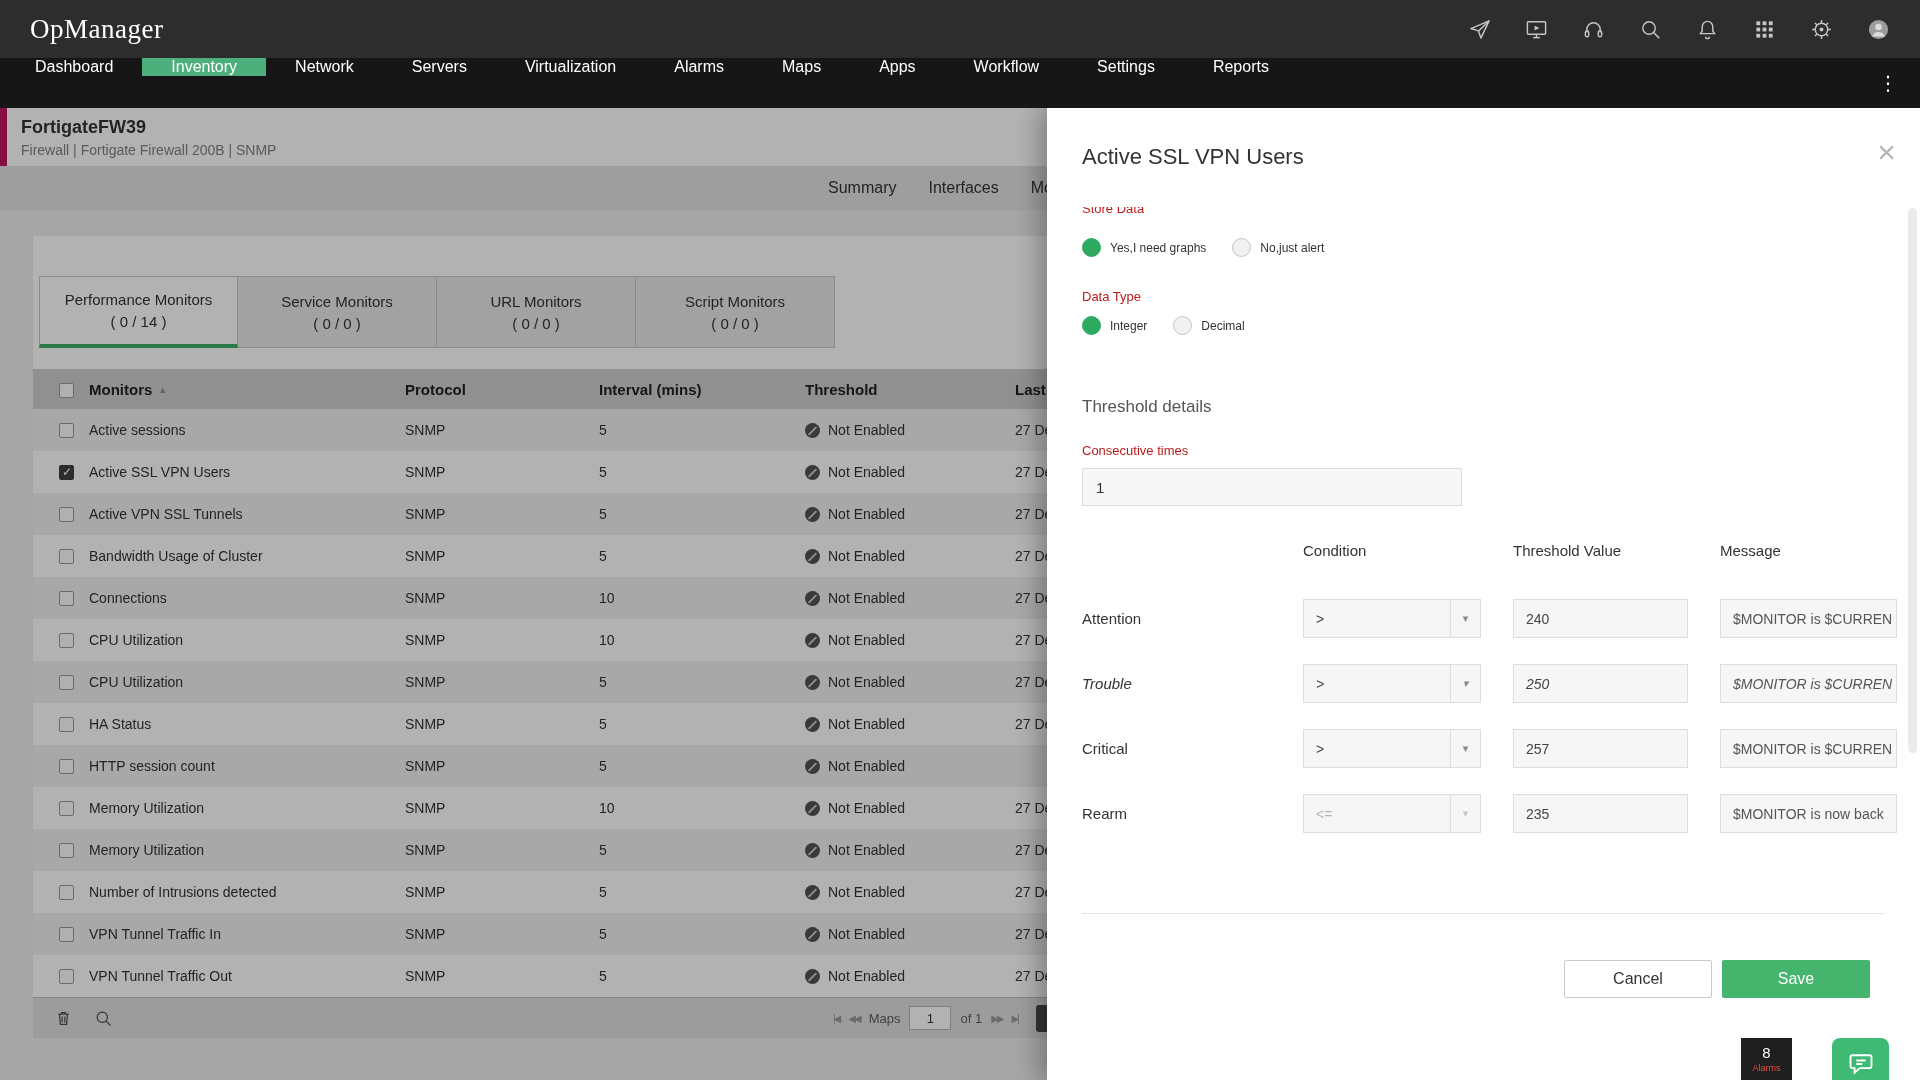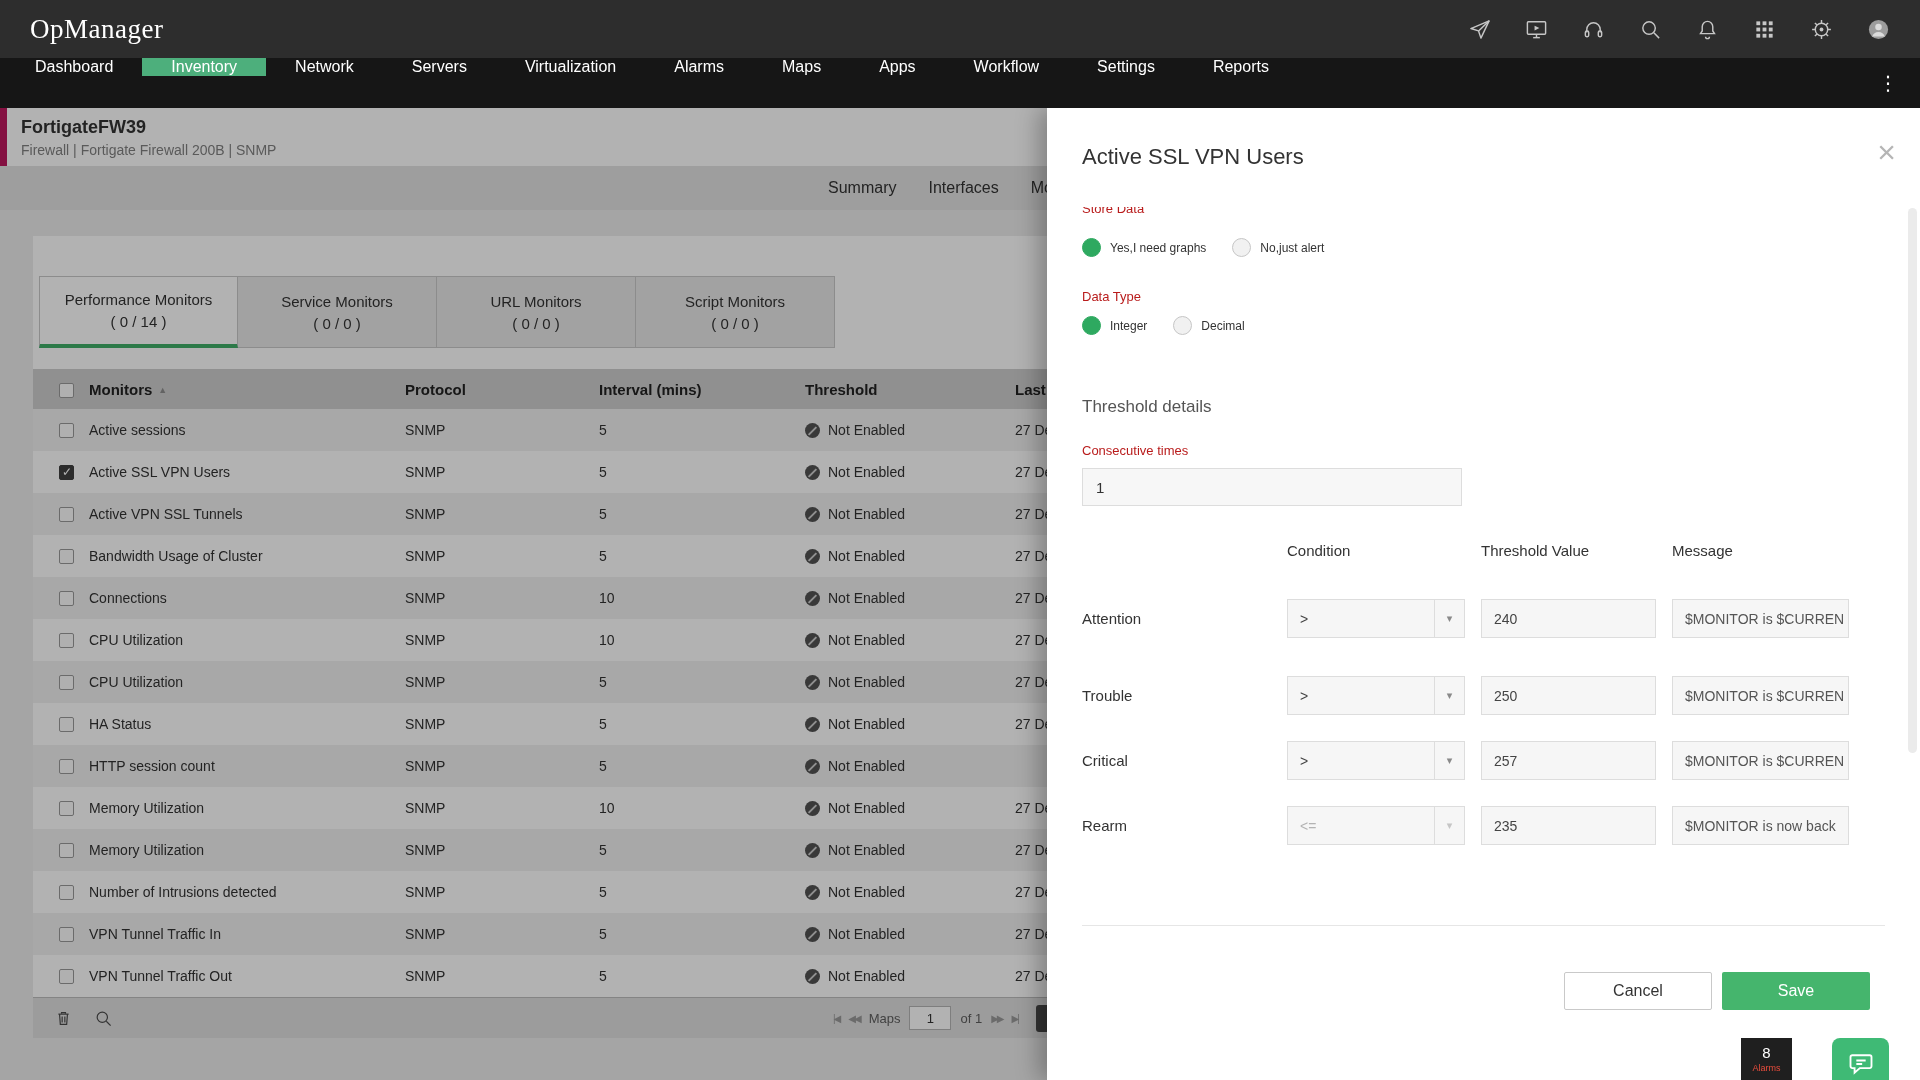--- a/index.html
+++ b/index.html
@@ -66,21 +66,21 @@
   .panel-body{position:absolute;top:99px;left:0;right:0;bottom:0;overflow:hidden;padding:0 35px}
   .fld-label{font-size:13px;color:#b91c1c}
   .fld-label.clipped{margin-top:-6px}
   .radio-row{display:flex;align-items:center}
   .radio{width:19px;height:19px;border-radius:50%;border:1px solid #c6c6c6;background:#f1f1f1;margin-right:9px;cursor:pointer;flex:none}
   .radio.sel{background:#2EA960;border-color:#2EA960}
   .radio-label{font-size:12px;color:#333;margin-right:26px}
   .section-heading{font-size:17px;color:#555;margin-top:62px}
   .consec-label{margin-top:26px}
   .consec-input{margin-top:10px;width:380px;height:38px;background:#f7f7f7;border:1px solid #ddd;font-size:15px;color:#333;display:flex;align-items:center;padding-left:13px}
-  .th-grid{display:grid;grid-template-columns:189px 178px 175px 177px;column-gap:16px;align-items:center}
+  .th-grid{display:grid;grid-template-columns:189px 178px 175px 177px;column-gap:32px;align-items:center}
   .th-grid.hdr{margin-top:36px;font-size:15px;color:#333}
   .th-row-label{font-size:15px;color:#333}
   .ctrl{height:39px;background:#f6f6f6;border:1px solid #ddd;display:flex;align-items:center;padding:0 12px;font-size:14px;color:#444;position:relative;overflow:hidden;white-space:nowrap}
   .ctrl .caret{position:absolute;right:0;top:0;bottom:0;width:30px;border-left:1px solid #ddd;display:flex;align-items:center;justify-content:center;color:#8a8a8a;font-size:11px}
   .ctrl.disabled{color:#b3b3b3}
   .ctrl.disabled .caret{color:#c6c6c6}
   .ctrl.msg{color:#555}
   .panel-divider{margin-top:80px;height:1px;background:#e6e6e6}
   .panel-actions{display:flex;justify-content:flex-end;gap:10px;margin-top:46px;padding-right:15px}
   .btn{width:148px;height:38px;display:flex;align-items:center;justify-content:center;font-size:16px;cursor:pointer;border-radius:2px}
@@ -417,21 +417,21 @@
         <div id="th-grid-rows">
             <div class="th-grid" style="margin-top: 40px;">
               <span class="th-row-label">Attention</span>
               <div class="ctrl select">
                 <span>&gt;</span>
                 <span class="caret">▾</span>
               </div>
               <div class="ctrl">240</div>
               <div class="ctrl msg">$MONITOR is $CURREN</div>
             </div>
-            <div class="th-grid" style="margin-top: 38px;">
+            <div class="th-grid" style="margin-top: 26px; font-style: italic;">
               <span class="th-row-label">Trouble</span>
               <div class="ctrl select">
                 <span>&gt;</span>
                 <span class="caret">▾</span>
               </div>
               <div class="ctrl">250</div>
               <div class="ctrl msg">$MONITOR is $CURREN</div>
             </div>
             <div class="th-grid" style="margin-top: 26px;">
               <span class="th-row-label">Critical</span>

